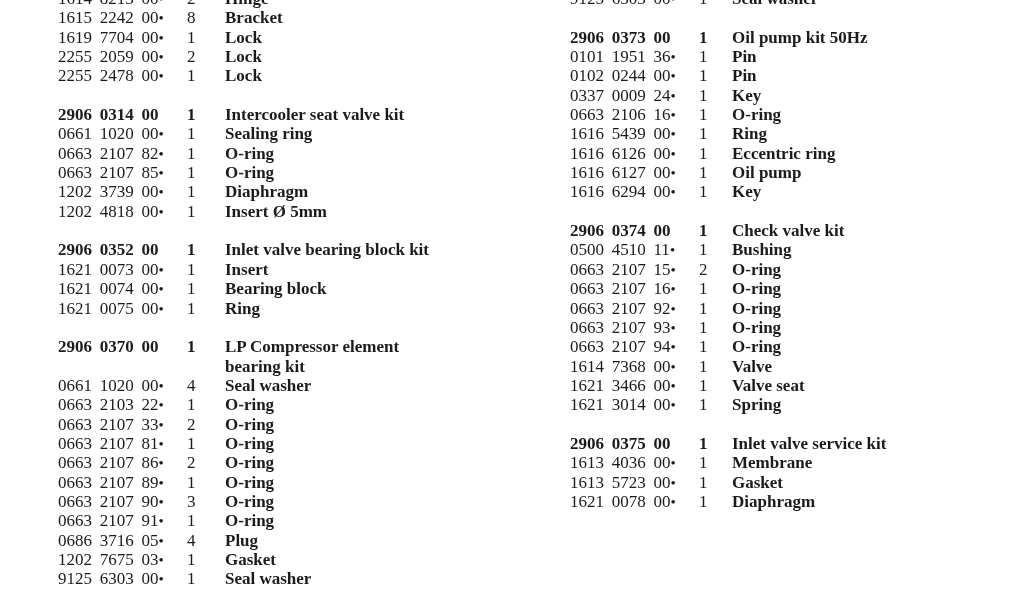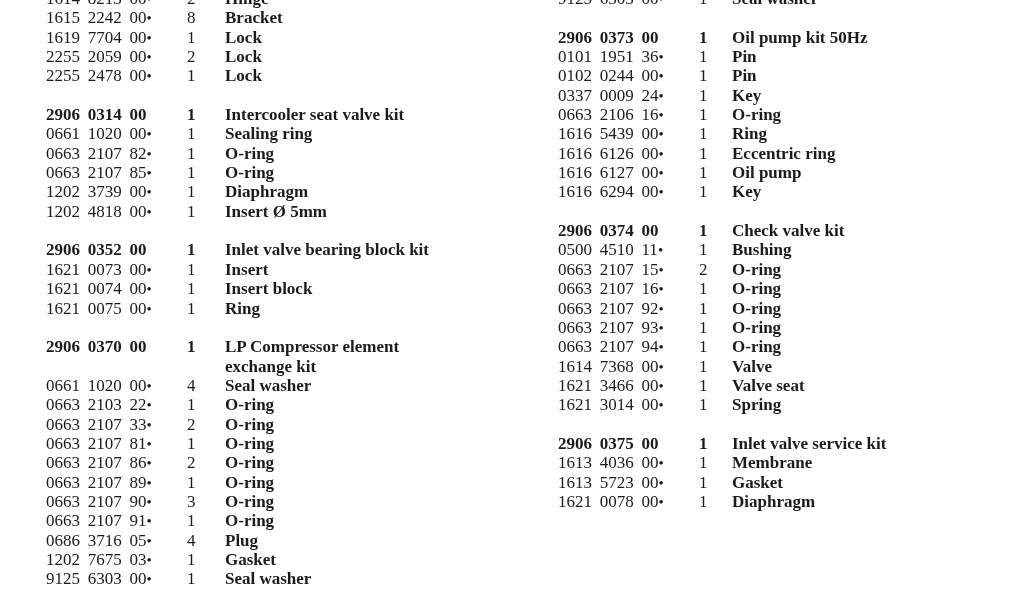--- a/index.html
+++ b/index.html
@@ -24,21 +24,21 @@
   #col-right { left: 558px; }
   .row {
     position: relative;
     height: 19.35px;
     line-height: 19.35px;
     white-space: nowrap;
     width: 470px;
   }
   .pn {
     position: absolute;
-    left: 0;
+    left: 12px;
     word-spacing: 3.5px;
   }
   .dot {
     word-spacing: 0;
     font-size: 15px;
   }
   .qty {
     position: absolute;
     left: 141px;
   }
@@ -118,35 +118,35 @@
         <span class="desc">Inlet valve bearing block kit</span>
       </div>
       <div class="row">
         <span class="pn"><span>1621 0073 00</span><span class="dot">•</span></span>
         <span class="qty">1</span>
         <span class="desc">Insert</span>
       </div>
       <div class="row">
         <span class="pn"><span>1621 0074 00</span><span class="dot">•</span></span>
         <span class="qty">1</span>
-        <span class="desc">Insert block</span>
+        <span class="desc">Bearing block</span>
       </div>
       <div class="row">
         <span class="pn"><span>1621 0075 00</span><span class="dot">•</span></span>
         <span class="qty">1</span>
         <span class="desc">Ring</span>
       </div>
       <div class="row"></div>
       <div class="row bold">
         <span class="pn"><span>2906 0370 00</span></span>
         <span class="qty">1</span>
         <span class="desc">LP Compressor element</span>
       </div>
       <div class="row bold">
-        <span class="desc">exchange kit</span>
+        <span class="desc">bearing kit</span>
       </div>
       <div class="row">
         <span class="pn"><span>0661 1020 00</span><span class="dot">•</span></span>
         <span class="qty">4</span>
         <span class="desc">Seal washer</span>
       </div>
       <div class="row">
         <span class="pn"><span>0663 2103 22</span><span class="dot">•</span></span>
         <span class="qty">1</span>
         <span class="desc">O-ring</span>

